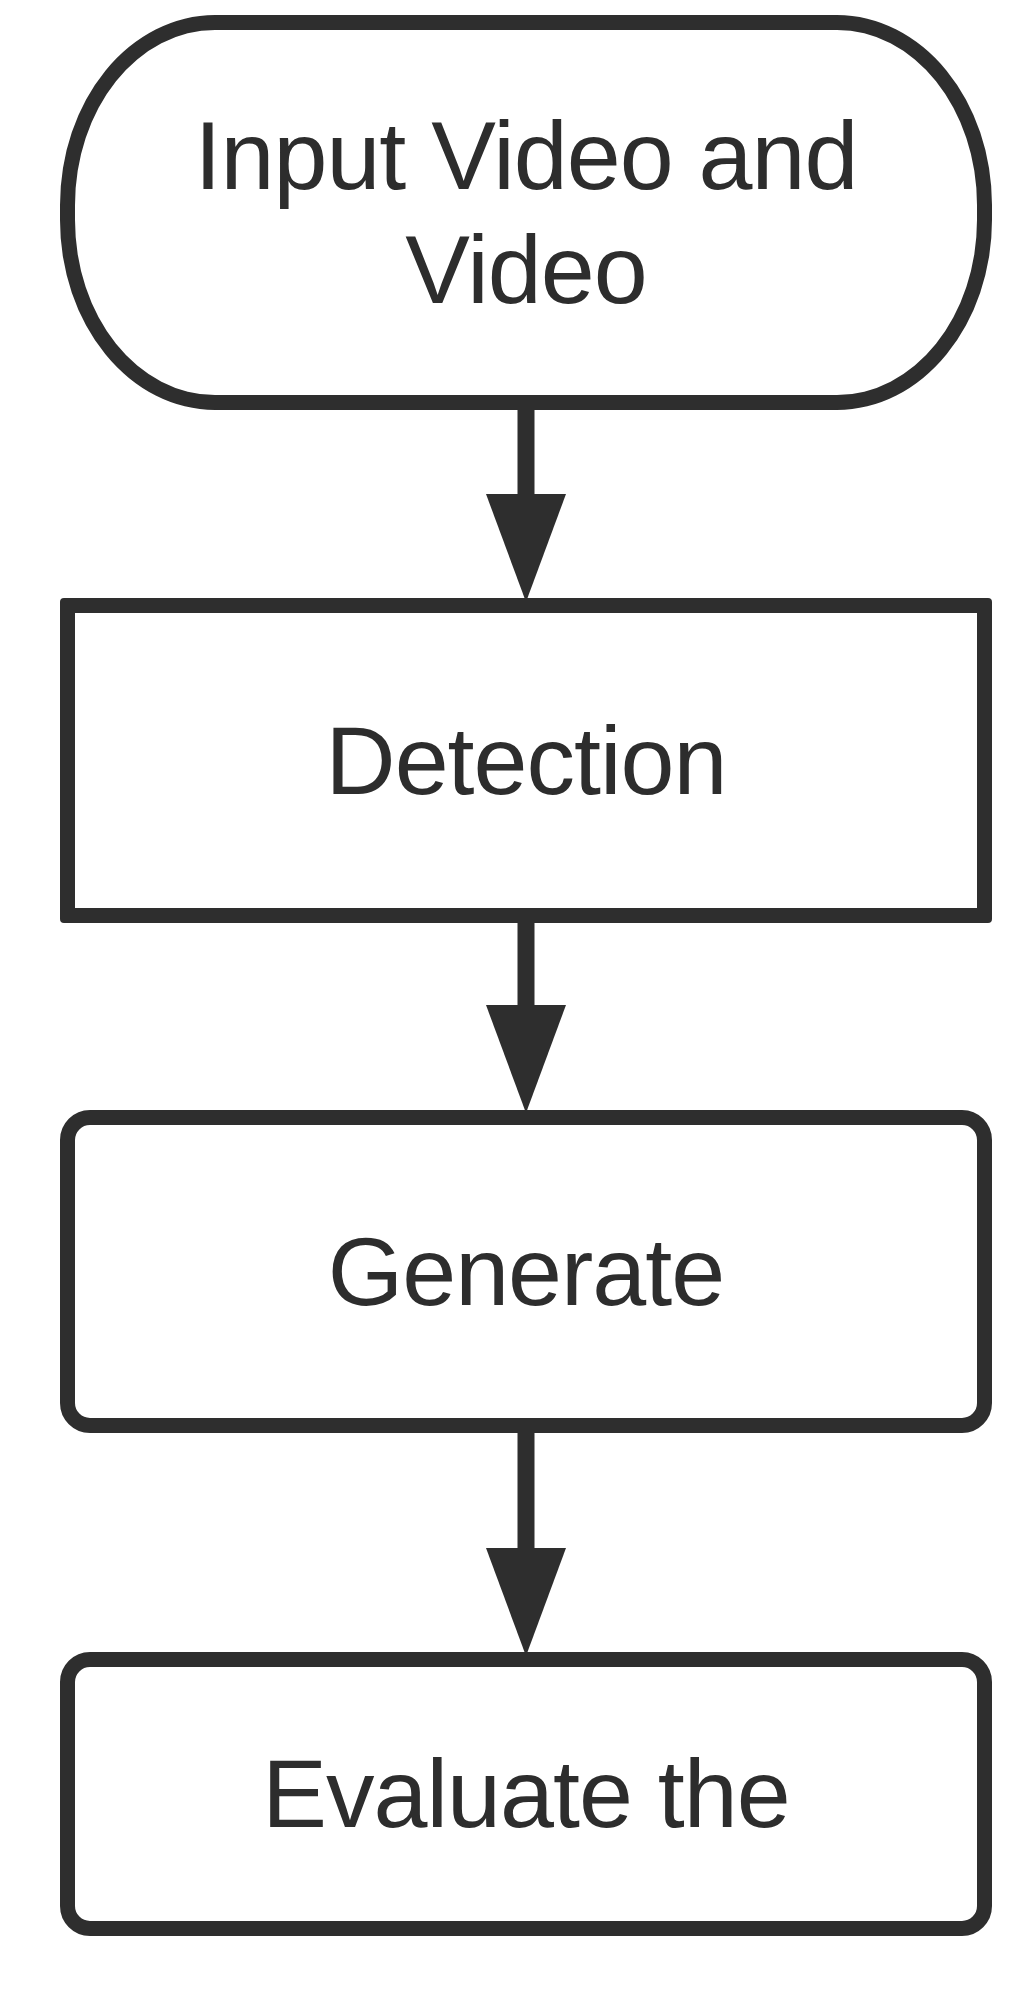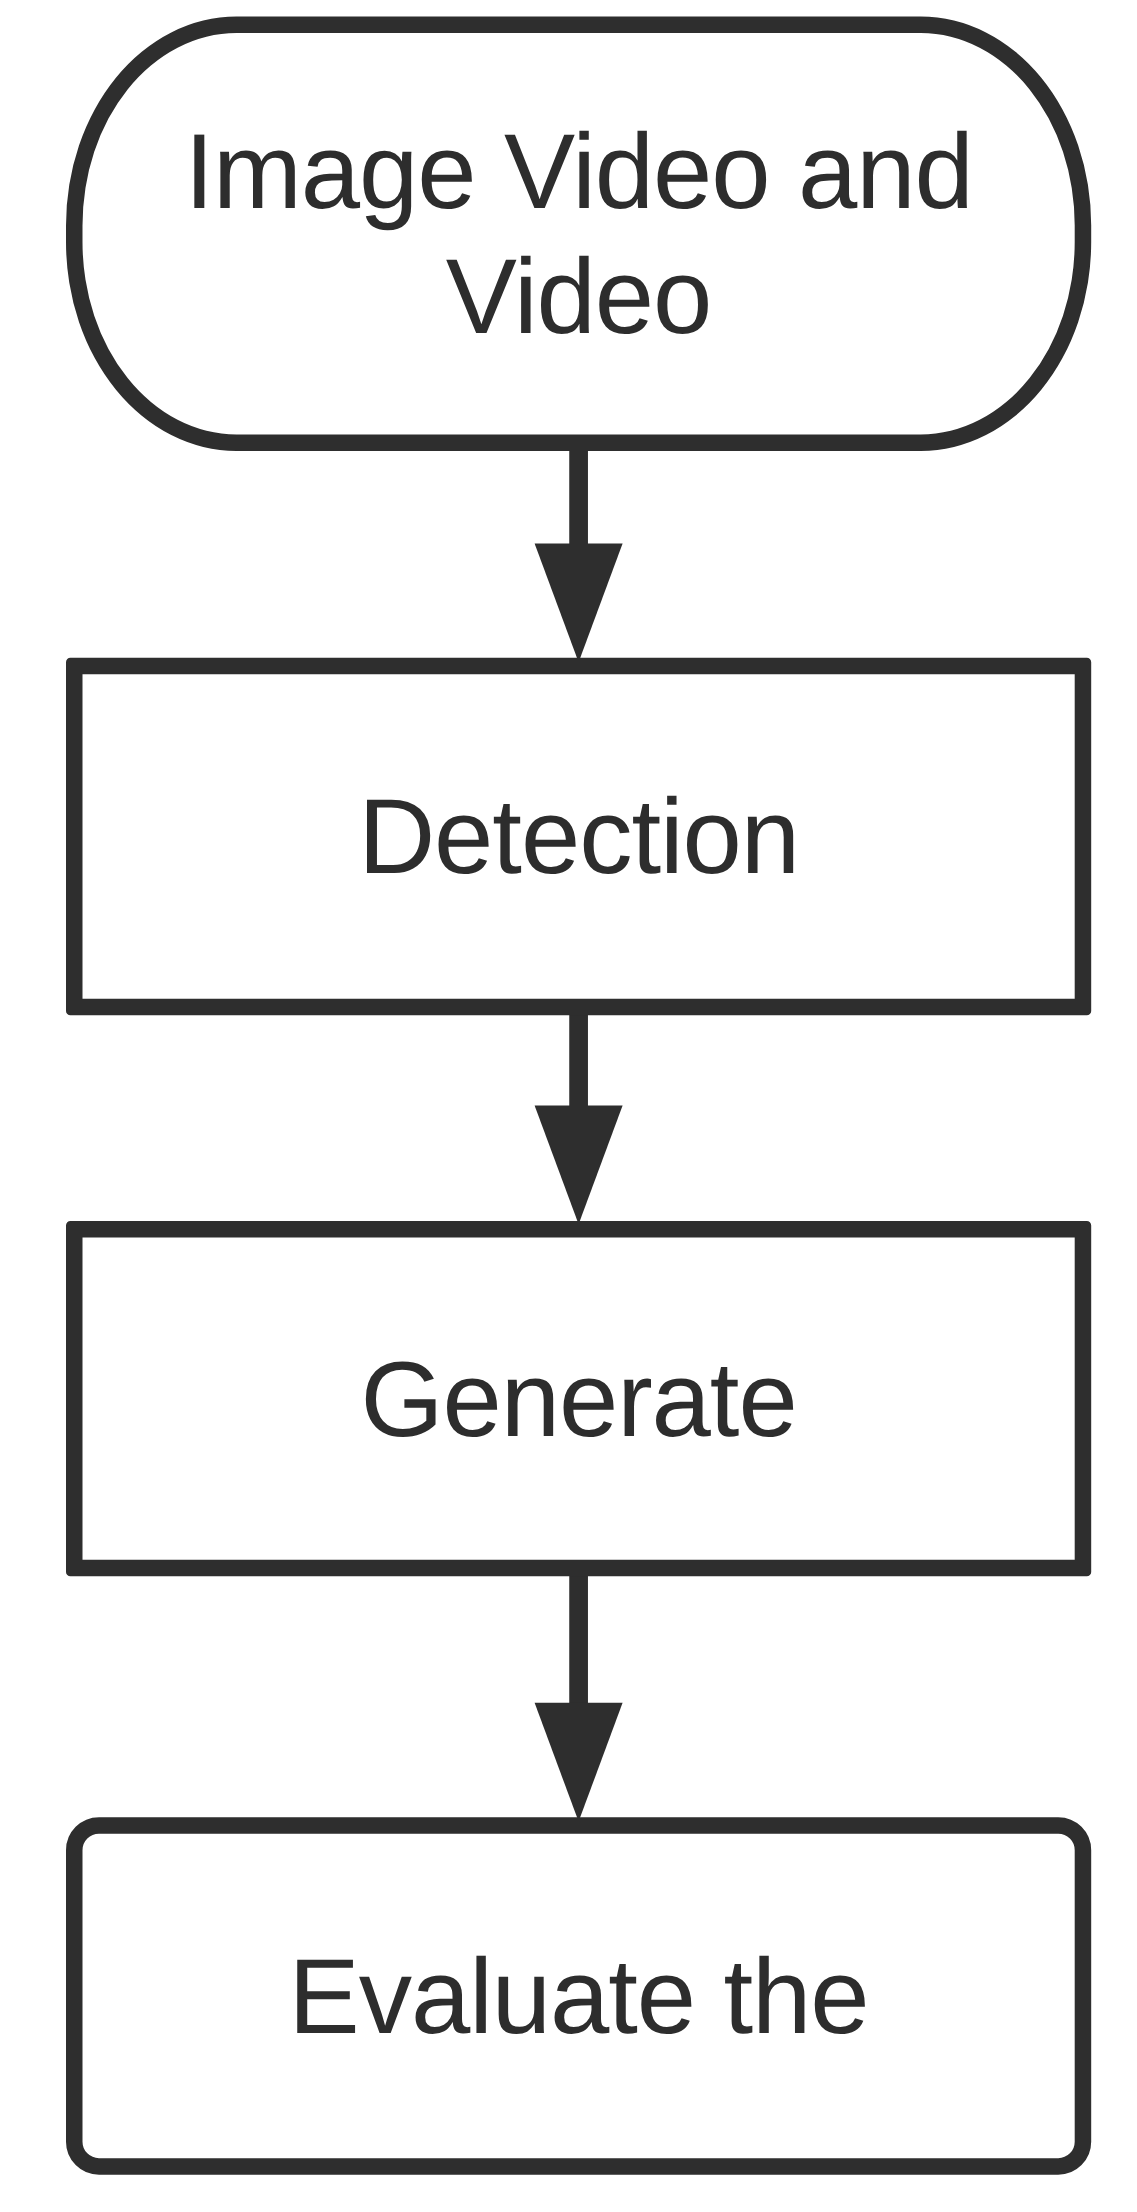--- a/index.html
+++ b/index.html
@@ -42,46 +42,46 @@
     border-radius: 155px / 190px;
   }
   .node-detection {
     top: 598px;
     height: 325px;
     border-radius: 4px;
   }
   .node-statistics {
     top: 1110px;
     height: 323px;
-    border-radius: 4px;
+    border-radius: 30px;
   }
   .node-evaluate {
     top: 1652px;
-    height: 325px;
+    height: 284px;
     border-radius: 30px;
   }
   .arrow {
     position: absolute;
     left: 478px;
     width: 96px;
     z-index: 1;
     display: block;
   }
   .arrow-1 { top: 406px; height: 196px; }
   .arrow-2 { top: 919px; height: 194px; }
   .arrow-3 { top: 1429px; height: 227px; }
   .ink { fill: var(--stroke); }
 </style>
 </head>
 <body>
 
 <div class="canvas">
 
   <div class="node node-terminator">
-    <span class="line">Image Video and</span>
+    <span class="line">Input Video and</span>
     <span class="line">Video</span>
   </div>
 
   <svg class="arrow arrow-1" viewBox="0 0 96 196" aria-hidden="true">
     <rect class="ink" x="39.5" y="0" width="17" height="92"></rect>
     <polygon class="ink" points="8,88 88,88 48,196"></polygon>
   </svg>
 
   <div class="node node-detection">
     <span class="line">Detection</span>

